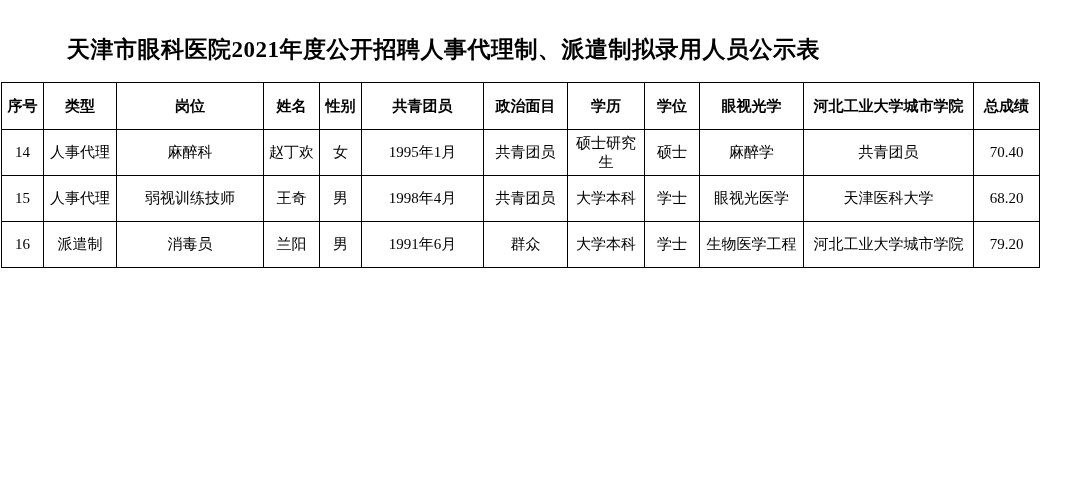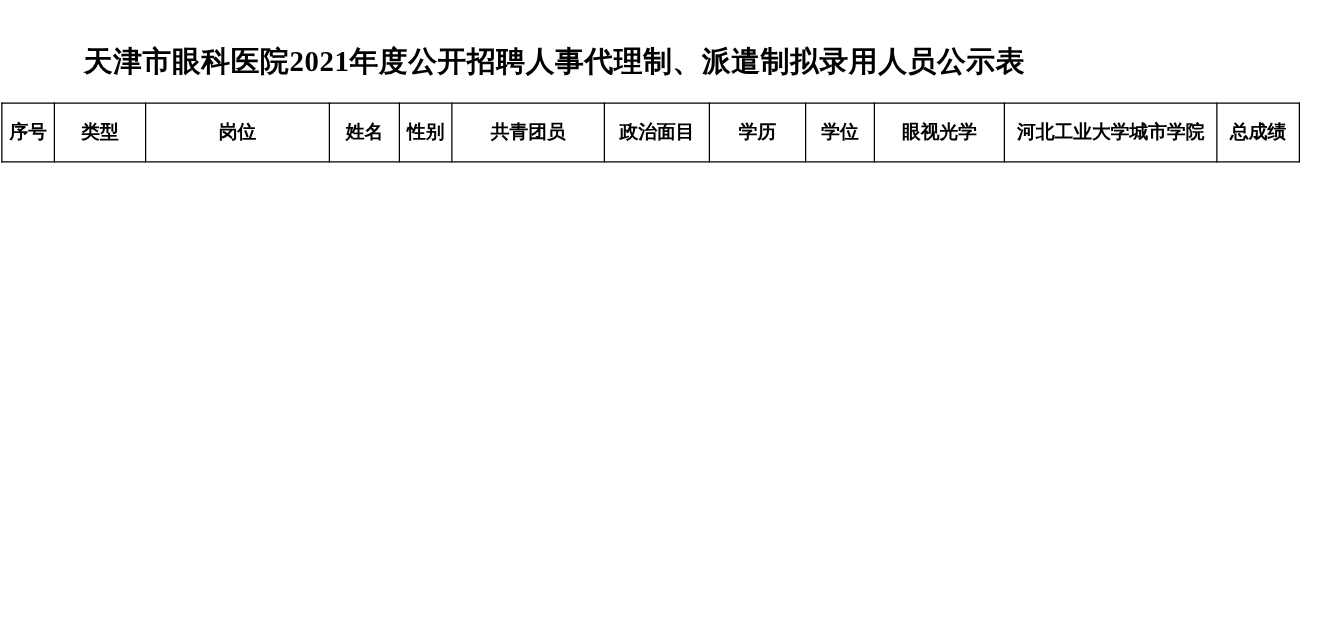--- a/index.html
+++ b/index.html
@@ -88,16 +88,58 @@
           <th>共青团员</th>
           <th>政治面目</th>
           <th>学历</th>
           <th>学位</th>
           <th>眼视光学</th>
           <th>河北工业大学城市学院</th>
           <th>总成绩</th>
         </tr>
       </thead>
     <tbody>
+        <tr>
+          <td>14</td>
+          <td>人事代理</td>
+          <td>麻醉科</td>
+          <td>赵丁欢</td>
+          <td>女</td>
+          <td>1995年1月</td>
+          <td>共青团员</td>
+          <td>硕士研究生</td>
+          <td>硕士</td>
+          <td>麻醉学</td>
+          <td>共青团员</td>
+          <td>70.40</td>
+        </tr>
+        <tr>
+          <td>15</td>
+          <td>人事代理</td>
+          <td>弱视训练技师</td>
+          <td>王奇</td>
+          <td>男</td>
+          <td>1998年4月</td>
+          <td>共青团员</td>
+          <td>大学本科</td>
+          <td>学士</td>
+          <td>眼视光医学</td>
+          <td>天津医科大学</td>
+          <td>68.20</td>
+        </tr>
+        <tr>
+          <td>16</td>
+          <td>派遣制</td>
+          <td>消毒员</td>
+          <td>兰阳</td>
+          <td>男</td>
+          <td>1991年6月</td>
+          <td>群众</td>
+          <td>大学本科</td>
+          <td>学士</td>
+          <td>生物医学工程</td>
+          <td>河北工业大学城市学院</td>
+          <td>79.20</td>
+        </tr>
       </tbody>
   </table>
 
 </div>
 
 </body></html>

